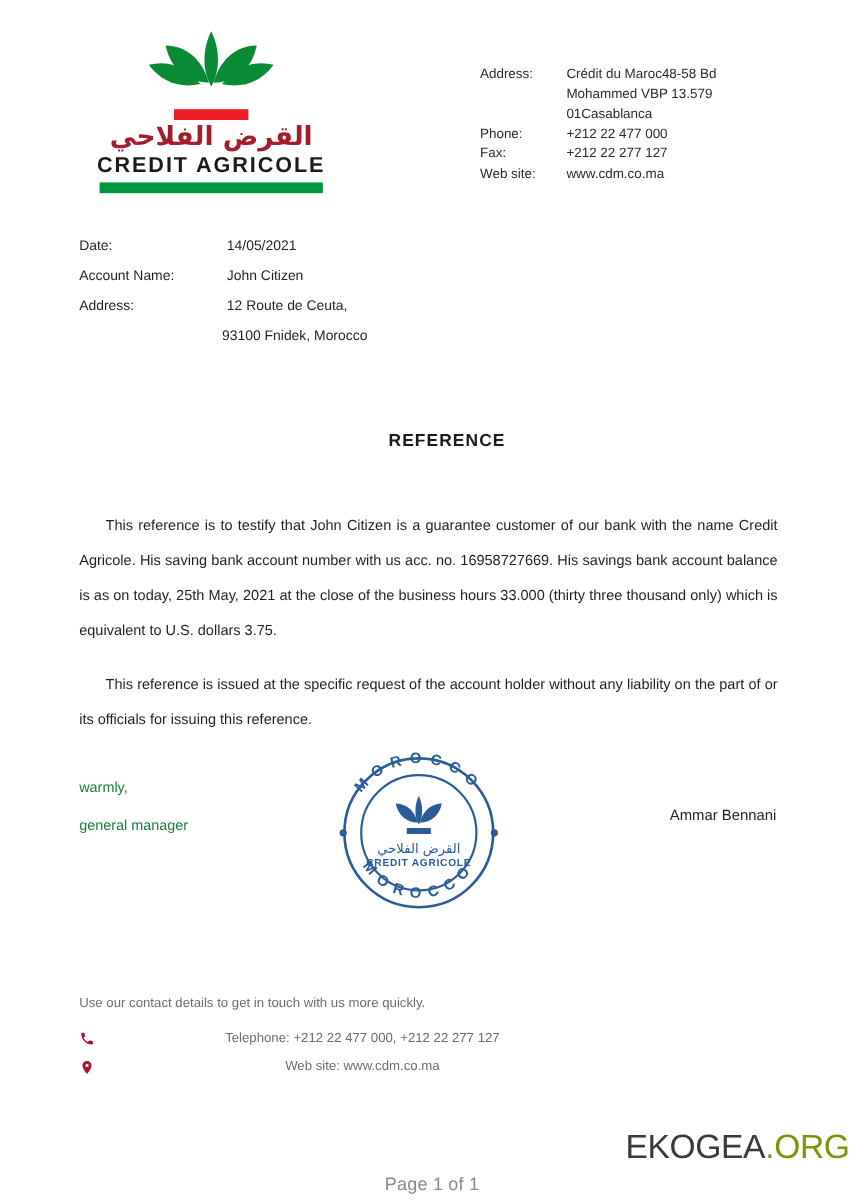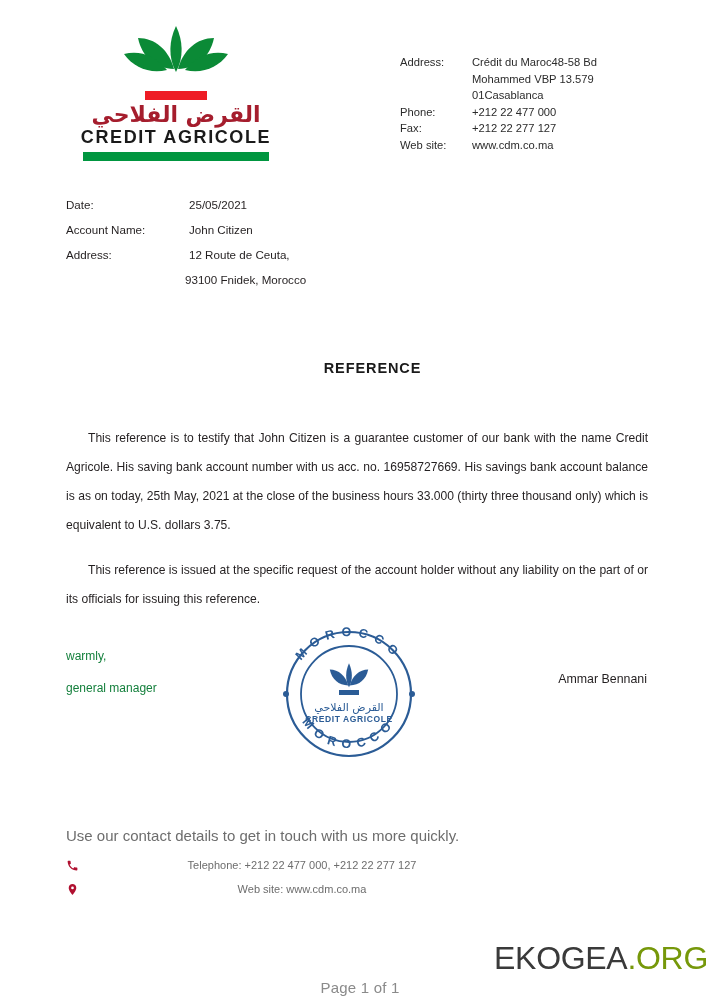--- a/index.html
+++ b/index.html
@@ -191,21 +191,21 @@
     position: absolute;
     left: 66px;
     top: 828px;
     width: 450px;
     font-size: 11px;
     color: #6d6d6d;
     line-height: 16px;
   }
   .footer-lead {
     margin-bottom: 9px;
-    font-size: 15px;
+    font-size: 11px;
   }
   .f-row {
     display: flex;
     align-items: center;
     height: 24px;
     text-align: center;
   }
   .f-icon {
     width: 22px;
     flex: 0 0 22px;
@@ -228,21 +228,21 @@
     top: 979px;
     text-align: center;
     font-size: 15px;
     color: #8a8a8a;
     letter-spacing: 0.2px;
   }
   .watermark {
     position: absolute;
     right: 12px;
     top: 940px;
-    font-size: 32px;
+    font-size: 28px;
     letter-spacing: -0.3px;
     font-weight: 400;
     white-space: nowrap;
   }
   .wm-dark { color: #3a3a3a; }
   .wm-green { color: #76980a; }
 </style>
 </head>
 <body>
 
@@ -282,21 +282,21 @@
       <div class="bc-row">
         <div class="bc-label">Web site:</div>
         <div class="bc-value">www.cdm.co.ma</div>
       </div>
     </div>
   </div>
 
   <div class="customer">
     <div class="cu-row">
       <div class="cu-label">Date:</div>
-      <div class="cu-value">25/05/2021</div>
+      <div class="cu-value">14/05/2021</div>
     </div>
     <div class="cu-row">
       <div class="cu-label">Account Name:</div>
       <div class="cu-value">John Citizen</div>
     </div>
     <div class="cu-row">
       <div class="cu-label">Address:</div>
       <div class="cu-value">12 Route de Ceuta,</div>
     </div>
     <div class="cu-cont">93100 Fnidek, Morocco</div>

